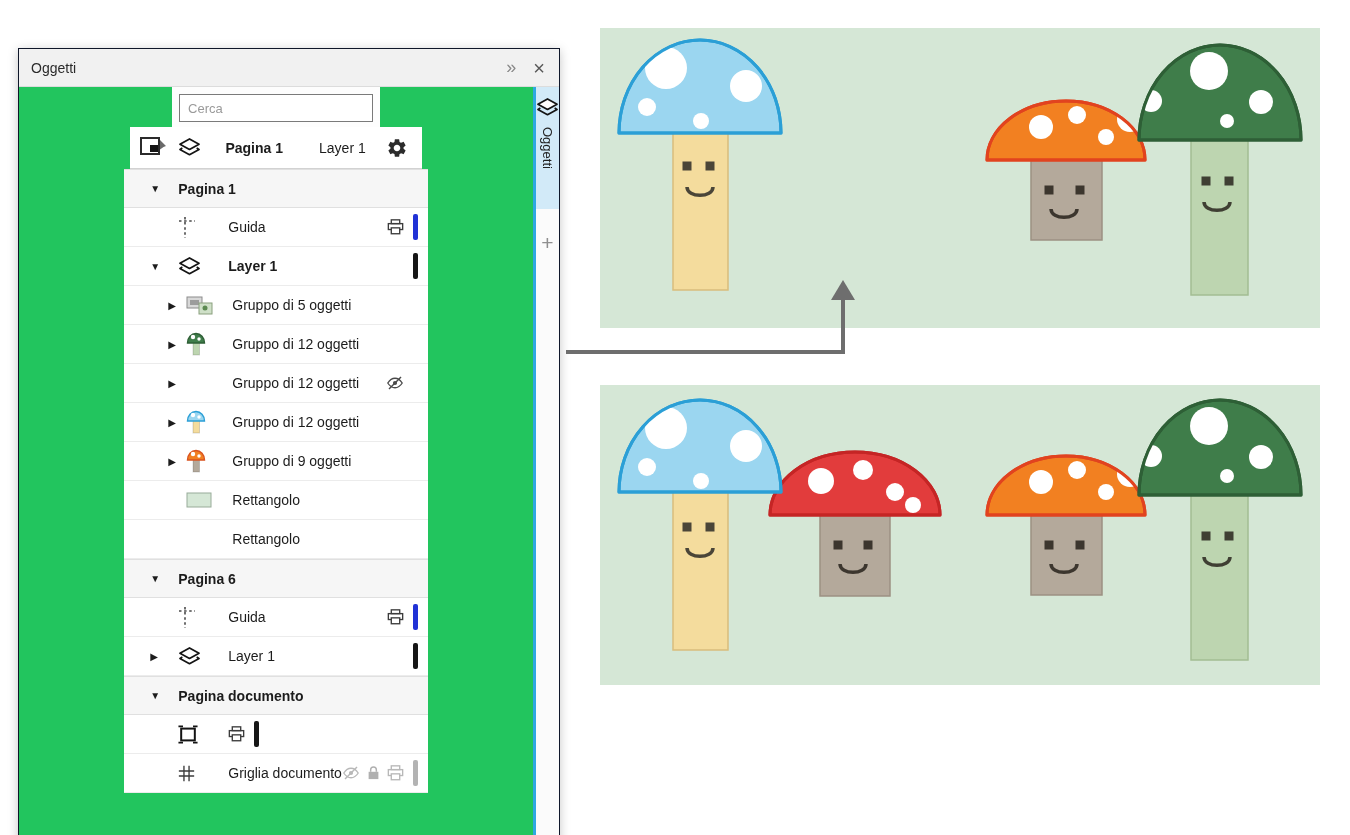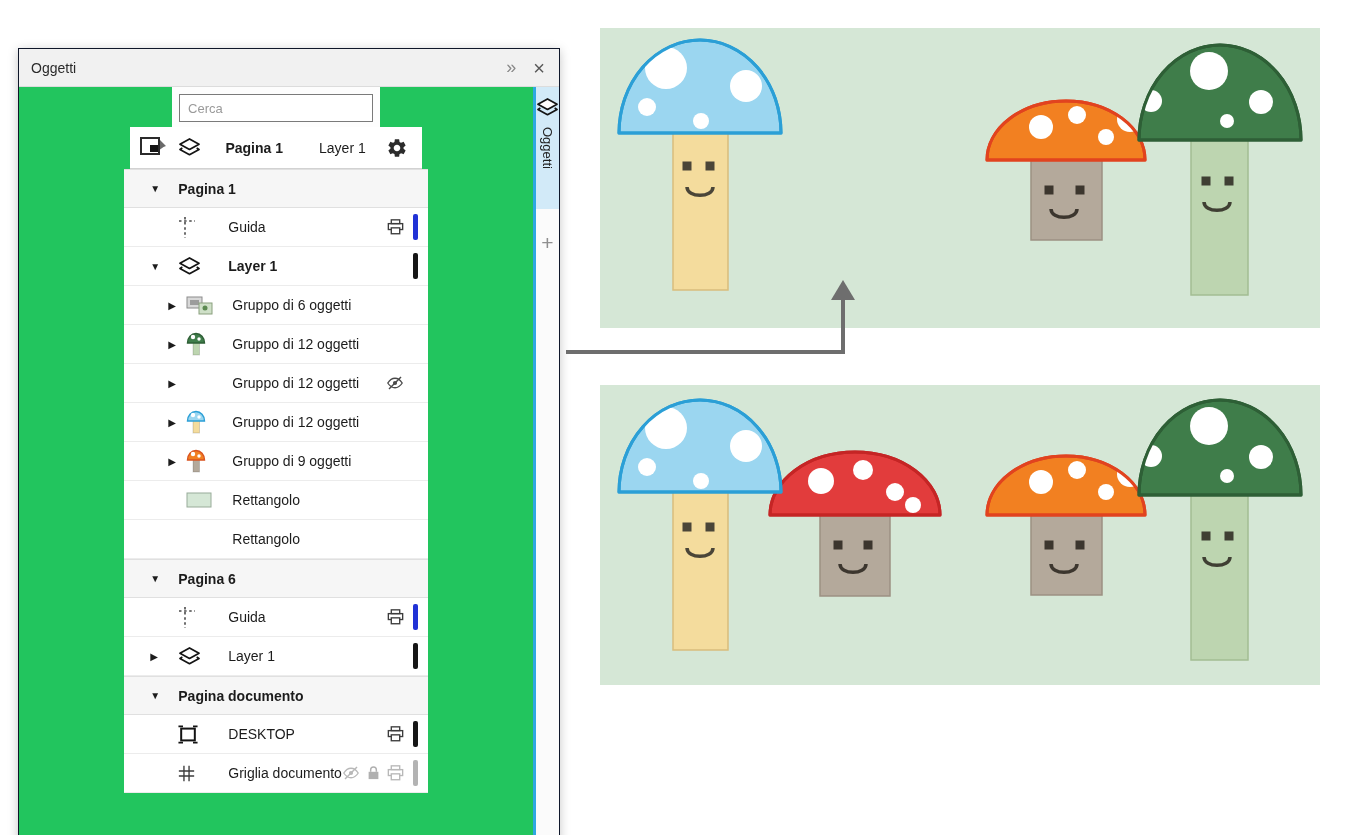--- a/index.html
+++ b/index.html
@@ -135,21 +135,21 @@
           <div class="row lvl2">
             <span class="expander">▶</span>
             <span class="iconslot">
               <svg width="28" height="21" viewBox="0 0 28 21">
                 <rect x="1" y="2" width="15" height="11" fill="#d8d8d8" stroke="#8c8c8c"></rect>
                 <rect x="4" y="5" width="9" height="5" fill="#9c9c9c"></rect>
                 <rect x="13" y="8" width="13" height="11" fill="#cfe0c8" stroke="#8aa07e"></rect>
                 <circle cx="19" cy="13" r="2.5" fill="#5c8a52"></circle>
               </svg>
             </span>
-            <span class="label">Gruppo di 6 oggetti</span>
+            <span class="label">Gruppo di 5 oggetti</span>
             <span class="righticons"></span>
             <span class="bar" style="visibility: hidden;"></span>
           </div>
           <div class="row lvl2">
             <span class="expander">▶</span>
             <span class="iconslot">
               <svg width="20" height="26" viewBox="0 0 20 26">
                 <rect x="7" y="11" width="6.5" height="13" fill="#bdd5b0" stroke="rgba(0,0,0,.15)"></rect>
                 <path d="M1.5 12 A8.5 9.5 0 0 1 18.5 12 Z" fill="#3f7d4a" stroke="#2e5f36" stroke-width="1.4"></path>
                 <circle cx="7" cy="6" r="2.2" fill="#fff"></circle>
@@ -266,21 +266,20 @@
             <span class="bar" style="visibility: hidden;"></span>
           </div>
           <div class="row">
             <span class="expander"></span>
             <span class="iconslot">
               <svg width="20" height="19" viewBox="0 0 22 20">
                 <rect x="3.5" y="3.5" width="15" height="13" fill="none" stroke="#141414" stroke-width="2.2"></rect>
                 <path d="M0.5 1h5M16.5 1h5M0.5 19h5M16.5 19h5" stroke="#141414" stroke-width="2"></path>
               </svg>
             </span>
-            <span class="label">DESKTOP</span>
             <span class="righticons">
               <span>
                 <svg width="17" height="16" viewBox="0 0 20 19">
                   <rect x="5" y="1" width="10" height="4.5" fill="none" stroke="#3c3c3c" stroke-width="1.6"></rect>
                   <rect x="1.5" y="5.5" width="17" height="7" fill="none" stroke="#3c3c3c" stroke-width="1.6"></rect>
                   <rect x="5" y="10.5" width="10" height="7" fill="#fff" stroke="#3c3c3c" stroke-width="1.6"></rect>
                 </svg>
               </span>
             </span>
             <span class="bar" style="background: rgb(22, 22, 22);"></span>

